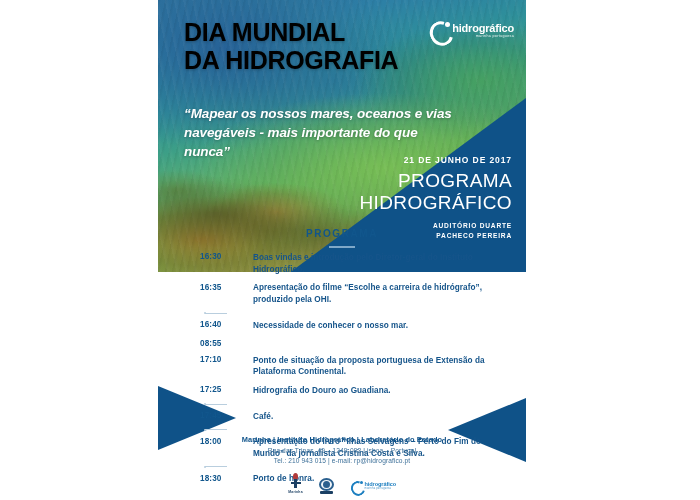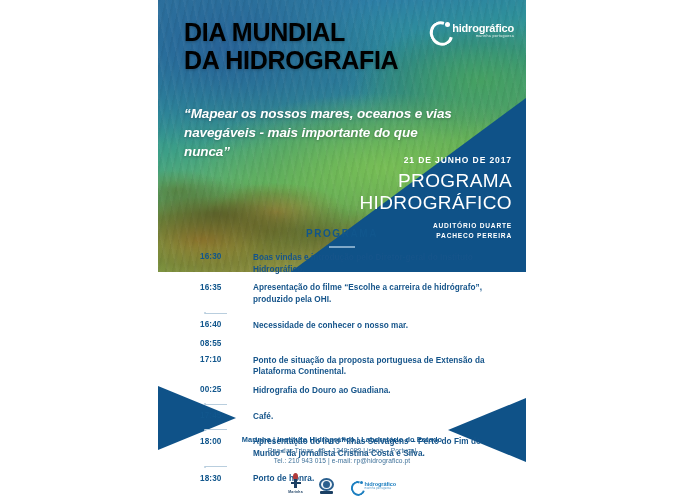--- a/index.html
+++ b/index.html
@@ -467,21 +467,21 @@
         <div class="sched-desc">Necessidade de conhecer o nosso mar.</div>
       </div>
       <div class="sched-row">
         <div class="sched-time">08:55</div>
       </div>
       <div class="sched-row">
         <div class="sched-time">17:10</div>
         <div class="sched-desc">Ponto de situação da proposta portuguesa de Extensão da Plataforma Continental.</div>
       </div>
       <div class="sched-row">
-        <div class="sched-time">00:25</div>
+        <div class="sched-time">17:25</div>
         <div class="sched-desc">Hidrografia do Douro ao Guadiana.</div>
       </div>
       <div class="sched-sep"></div>
       <div class="sched-row">
         <div class="sched-time">17:45</div>
         <div class="sched-desc">Café.</div>
       </div>
       <div class="sched-sep"></div>
       <div class="sched-row">
         <div class="sched-time">18:00</div>

